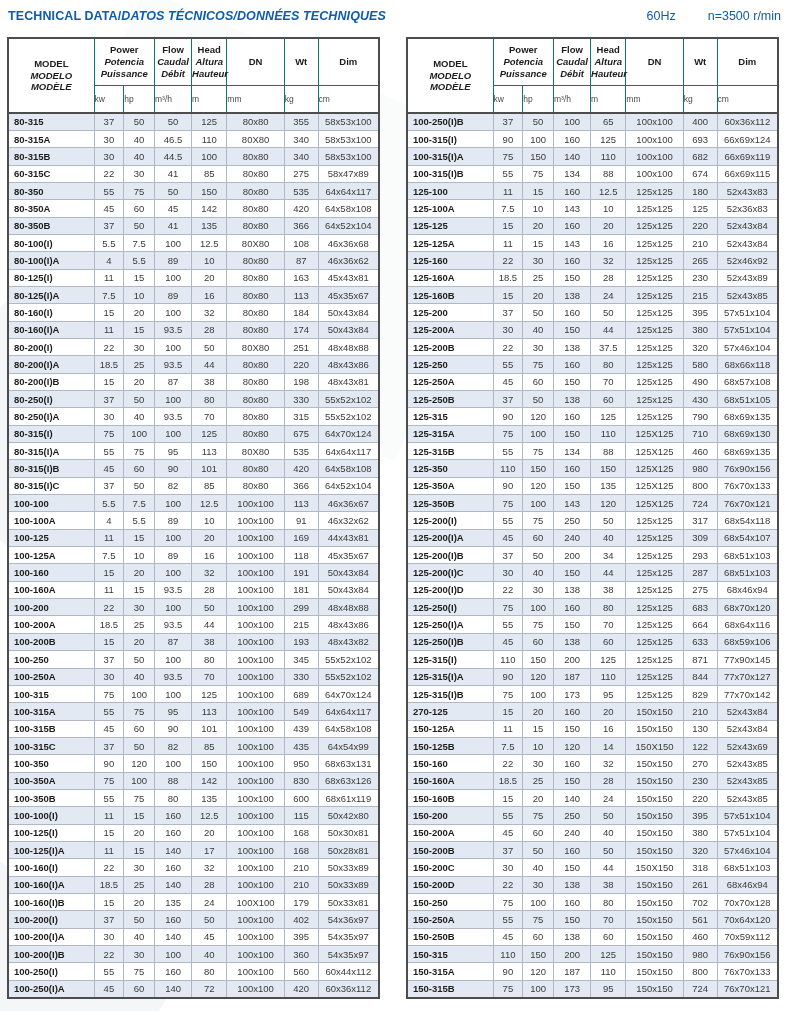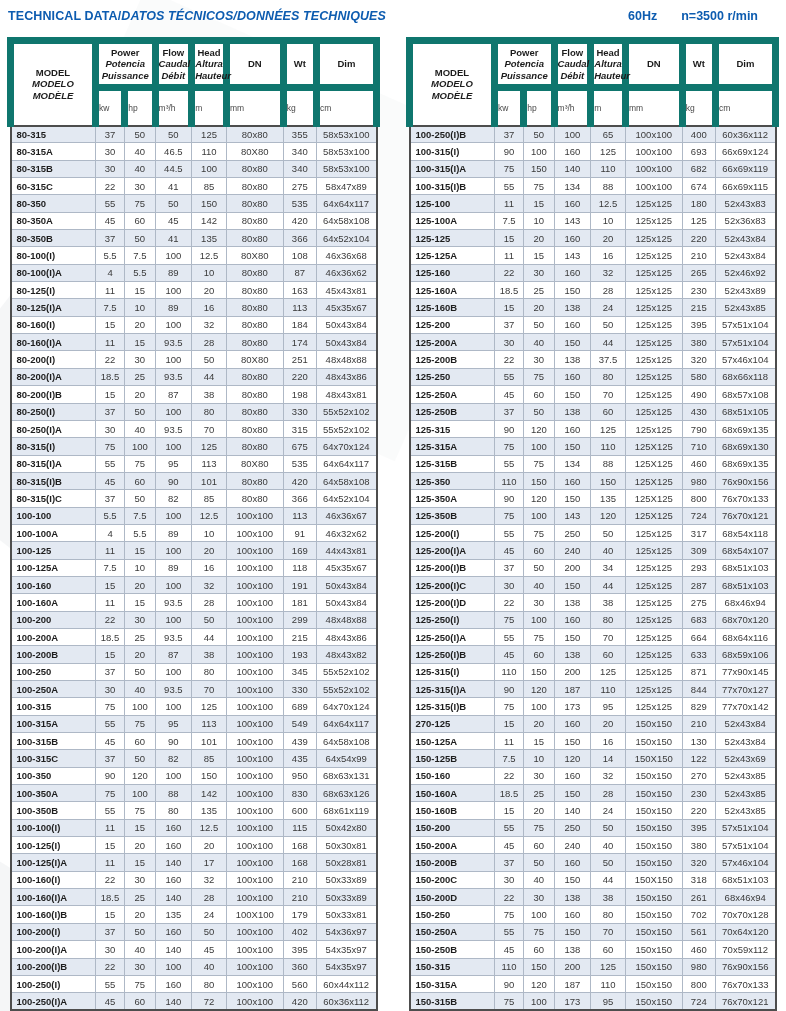--- a/index.html
+++ b/index.html
@@ -16,25 +16,25 @@
     position: absolute; background: #eceef1; opacity: .55; z-index: 0;
     pointer-events: none;
   }
   .wm1 { left: -60px; top: 300px; width: 260px; height: 260px; transform: rotate(38deg); }
   .wm2 { left: -80px; top: 900px; width: 220px; height: 220px; transform: rotate(32deg); }
   .wm3 { left: 60px;  top: 60px;  width: 420px; height: 330px; transform: rotate(24deg); opacity:.25; }
 
   .page-head {
     position: relative; z-index: 2;
     display: flex; justify-content: space-between; align-items: flex-start;
-    padding: 9px 28px 0 8px;
+    padding: 9px 5px 0 8px;
   }
   .title { font-size: 12.5px; font-weight: bold; color: #0d5cb0; letter-spacing: .1px; }
   .title .it { font-style: italic; }
-  .speed-block { display: flex; gap: 24px; font-size: 12.5px; font-weight: bold; color: #0d5cb0; }
+  .speed-block { display: flex; gap: 32px; font-size: 12.5px; font-weight: normal; color: #0d5cb0; }
 
   .tables-wrap {
     position: relative; z-index: 1;
     display: flex; justify-content: space-between;
     padding: 14px 7px 0 7px;
   }
   table {
     border-collapse: collapse; table-layout: fixed;
     width: 373px;
     border: 2px solid #4d4d4d;
@@ -43,29 +43,29 @@
   col.c-model { width: 23.2%; }
   col.c-kw    { width: 8.0%; }
   col.c-hp    { width: 8.3%; }
   col.c-flow  { width: 10.0%; }
   col.c-head  { width: 9.5%; }
   col.c-dn    { width: 15.5%; }
   col.c-wt    { width: 9.1%; }
   col.c-dim   { width: 16.4%; }
 
   thead th, thead td {
-    border: 7px solid #0f766e;
+    border: 1px solid #0f766e;
     background: #ffffff;
     vertical-align: middle;
     font-weight: bold; color: #1c1c1c;
   }
   thead tr.langs th { height: 47px; font-size: 9.5px; line-height: 1.22; }
   thead tr.langs th .it { font-style: italic; }
   thead tr.units td {
-    height: 38px; font-size: 8.5px; font-weight: normal; color: #4a4a4a;
+    height: 28px; font-size: 8.5px; font-weight: normal; color: #4a4a4a;
     border-bottom: 2px solid #4d4d4d;
   }
   th.model-head { border-bottom: 2px solid #4d4d4d; font-size: 10px; }
 
   tbody td {
     height: 17.35px;
     border: 1px solid #aeb8c6;
     font-size: 9.5px; color: #3a3a3a;
     text-align: center; vertical-align: middle;
     padding: 0 1px;

